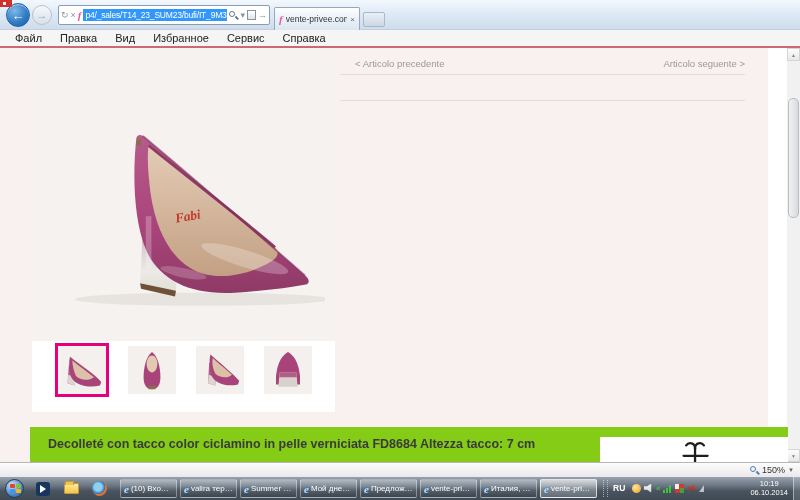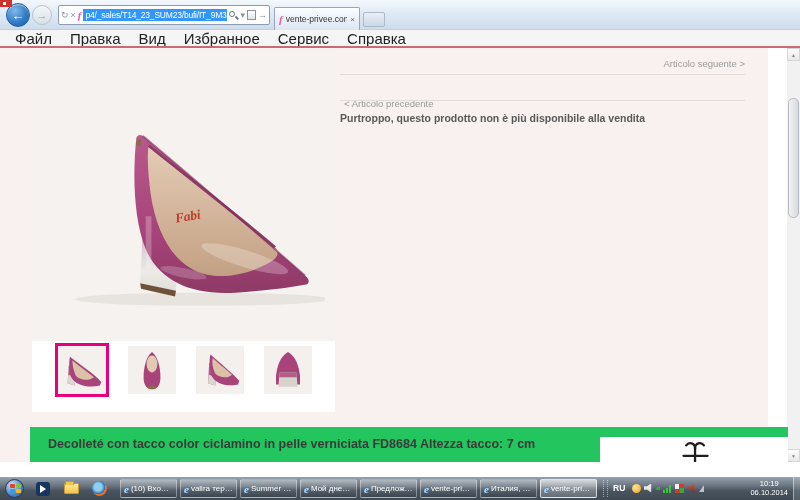--- a/index.html
+++ b/index.html
@@ -29,51 +29,51 @@
   .compat { width:9px; height:10px; border:1px solid #8a949e; background:linear-gradient(#fff,#dfe5ea); }
   .tab { position:absolute; left:274px; top:7px; width:86px; height:23px;
     background:linear-gradient(#fdfefe,#eaf1f8 50%,#dce7f2); border:1px solid #98a8bb; border-bottom:none;
     border-radius:2px 2px 0 0; display:flex; align-items:center; padding:0 4px; gap:3px; }
   .tab-title { flex:1; font-size:8.5px; color:#333; white-space:nowrap; overflow:hidden; }
   .tab-close { font-size:8px; color:#667; }
   .newtab { position:absolute; left:363px; top:12px; width:22px; height:15px;
     background:linear-gradient(#e9eff6,#ccd8e6); border:1px solid #aab8c8; border-radius:2px; }
   .menubar { position:absolute; top:30px; left:0; width:800px; height:16px; background:#f5f5f5;
     display:flex; align-items:center; padding-left:6px; }
-  .menu-item { font-size:15px; color:#222; padding:0 9px; }
+  .menu-item { font-size:11px; color:#222; padding:0 9px; }
   .roseline { position:absolute; top:46px; left:0; width:800px; height:2px; background:#c96a74; }
 
   
   .viewport { position:absolute; top:48px; left:0; width:800px; height:414px; background:#f8f1ef; overflow:hidden; }
   .white-strip { position:absolute; left:768px; top:0; width:19px; height:414px; background:#fff; }
 
   .image-card { position:absolute; left:32px; top:1px; width:303px; height:363px; background:#fff; }
   .photo { position:absolute; left:0; top:0; width:303px; height:292px; background:#f5f2ef; }
   .photo svg { position:absolute; left:10px; top:5px; }
   .thumb { position:absolute; top:297px; width:48px; height:48px; background:#f3f0ed; }
   .thumb.sel { outline:3px solid #e6007e; }
   .t1 { left:26px; } .t2 { left:96px; } .t3 { left:164px; } .t4 { left:232px; }
 
   .nav-row { position:absolute; left:340px; top:10px; width:405px; height:12px; font-size:9.5px; color:#999; }
-  .nav-prev { position:absolute; left:4px;margin-top:40px; }
+  .nav-prev { position:absolute; left:15px; }
   .nav-next { position:absolute; right:0; }
   .div1 { position:absolute; left:340px; top:26px; width:405px; height:1px; background:#e2dcda; }
   .sel-title { position:absolute; left:340px; top:31px; background:#3297fd; color:#fff; font-weight:bold;
     font-size:11.5px; padding:2px 3px; white-space:nowrap; }
   .div2 { position:absolute; left:340px; top:52px; width:405px; height:1px; background:#e2dcda; }
   .availability { position:absolute; left:340px; top:64px; font-size:10.5px; font-weight:bold; color:#595959; }
 
   .scrollbar { position:absolute; left:787px; top:0; width:13px; height:414px; background:#f1f1f1; }
   .sb-arrow { position:absolute; left:0; width:13px; height:13px; background:linear-gradient(#fdfdfd,#e8e8e8);
     border:1px solid #d5d5d5; color:#7b8895; font-size:5px; text-align:center; line-height:12px; }
   .sb-up { top:0; } .sb-down { bottom:0; }
   .sb-thumb { position:absolute; left:1px; top:50px; width:11px; height:120px;
     background:linear-gradient(90deg,#f2f2f2,#d8dade); border:1px solid #b7bcc3; border-radius:5px; }
 
-  .bottom-bar { position:absolute; left:30px; top:379px; width:758px; height:46px; background:#22c55e; }
+  .bottom-bar { position:absolute; left:30px; top:379px; width:758px; height:46px; background:#84cc16; }
   .bottom-title { font-size:12.5px; font-weight:bold; color:#3a3a3a; line-height:35px; padding-left:18px; white-space:nowrap; }
   .logo-box { position:absolute; left:600px; top:389px; width:188px; height:30px; background:#fff;
     display:flex; align-items:flex-start; justify-content:center; }
 
   
   .statusbar { position:absolute; top:462px; left:0; width:800px; height:15px;
     background:linear-gradient(#fdfdfd,#ebe8eb); border-top:1px solid #b9b6b9; }
   .zoom-ctl { position:absolute; right:6px; top:2px; display:flex; align-items:center; gap:3px;
     font-size:9px; color:#333; }
   .zoom-ctl .mag i { border-color:#4a7fb5; } .zoom-ctl .mag b { background:#4a7fb5; }
@@ -238,21 +238,20 @@
         </svg>
       </div>
     </div>
 
     <div class="nav-row">
       <span class="nav-prev">&lt; Articolo precedente</span>
       <span class="nav-next">Articolo seguente &gt;</span>
     </div>
     <div class="div1"></div>
     <div class="div2"></div>
-    <div class="availability">Purtroppo, questo prodotto non è più disponibile alla vendita</div>
 
     <div class="scrollbar">
       <div class="sb-arrow sb-up">▲</div>
       <div class="sb-thumb"></div>
       <div class="sb-arrow sb-down">▼</div>
     </div>
 
     <div class="bottom-bar">
       <div class="bottom-title">Decolleté con tacco color ciclamino in pelle verniciata FD8684 Altezza tacco: 7 cm</div>
     </div>
@@ -263,20 +262,30 @@
           <path d="M21,11 C21,5.5 27,4.5 29.5,8"></path>
           <path d="M21,11 C21,5.5 15,4.5 12.5,8"></path>
           <path d="M10,18 L33,18"></path>
           <path d="M12,27 L31,27"></path>
         </g>
         <circle cx="9" cy="40" r="1.6" fill="#1e1e1e"></circle>
       </svg>
     </div>
   </div>
 
+  <div class="statusbar">
+    <div class="zoom-ctl">
+      <span class="mag">
+          <i></i>
+          <b></b>
+        </span>
+      <span>150%</span>
+      <span class="zoom-caret">▼</span>
+    </div>
+  </div>
 
   <div class="taskbar">
     <div class="orb">
       <span class="q1"></span>
         <span class="q2"></span>
         <span class="q3"></span>
         <span class="q4"></span>
     </div>
     <div class="app-icon wmp">
         <i></i>

